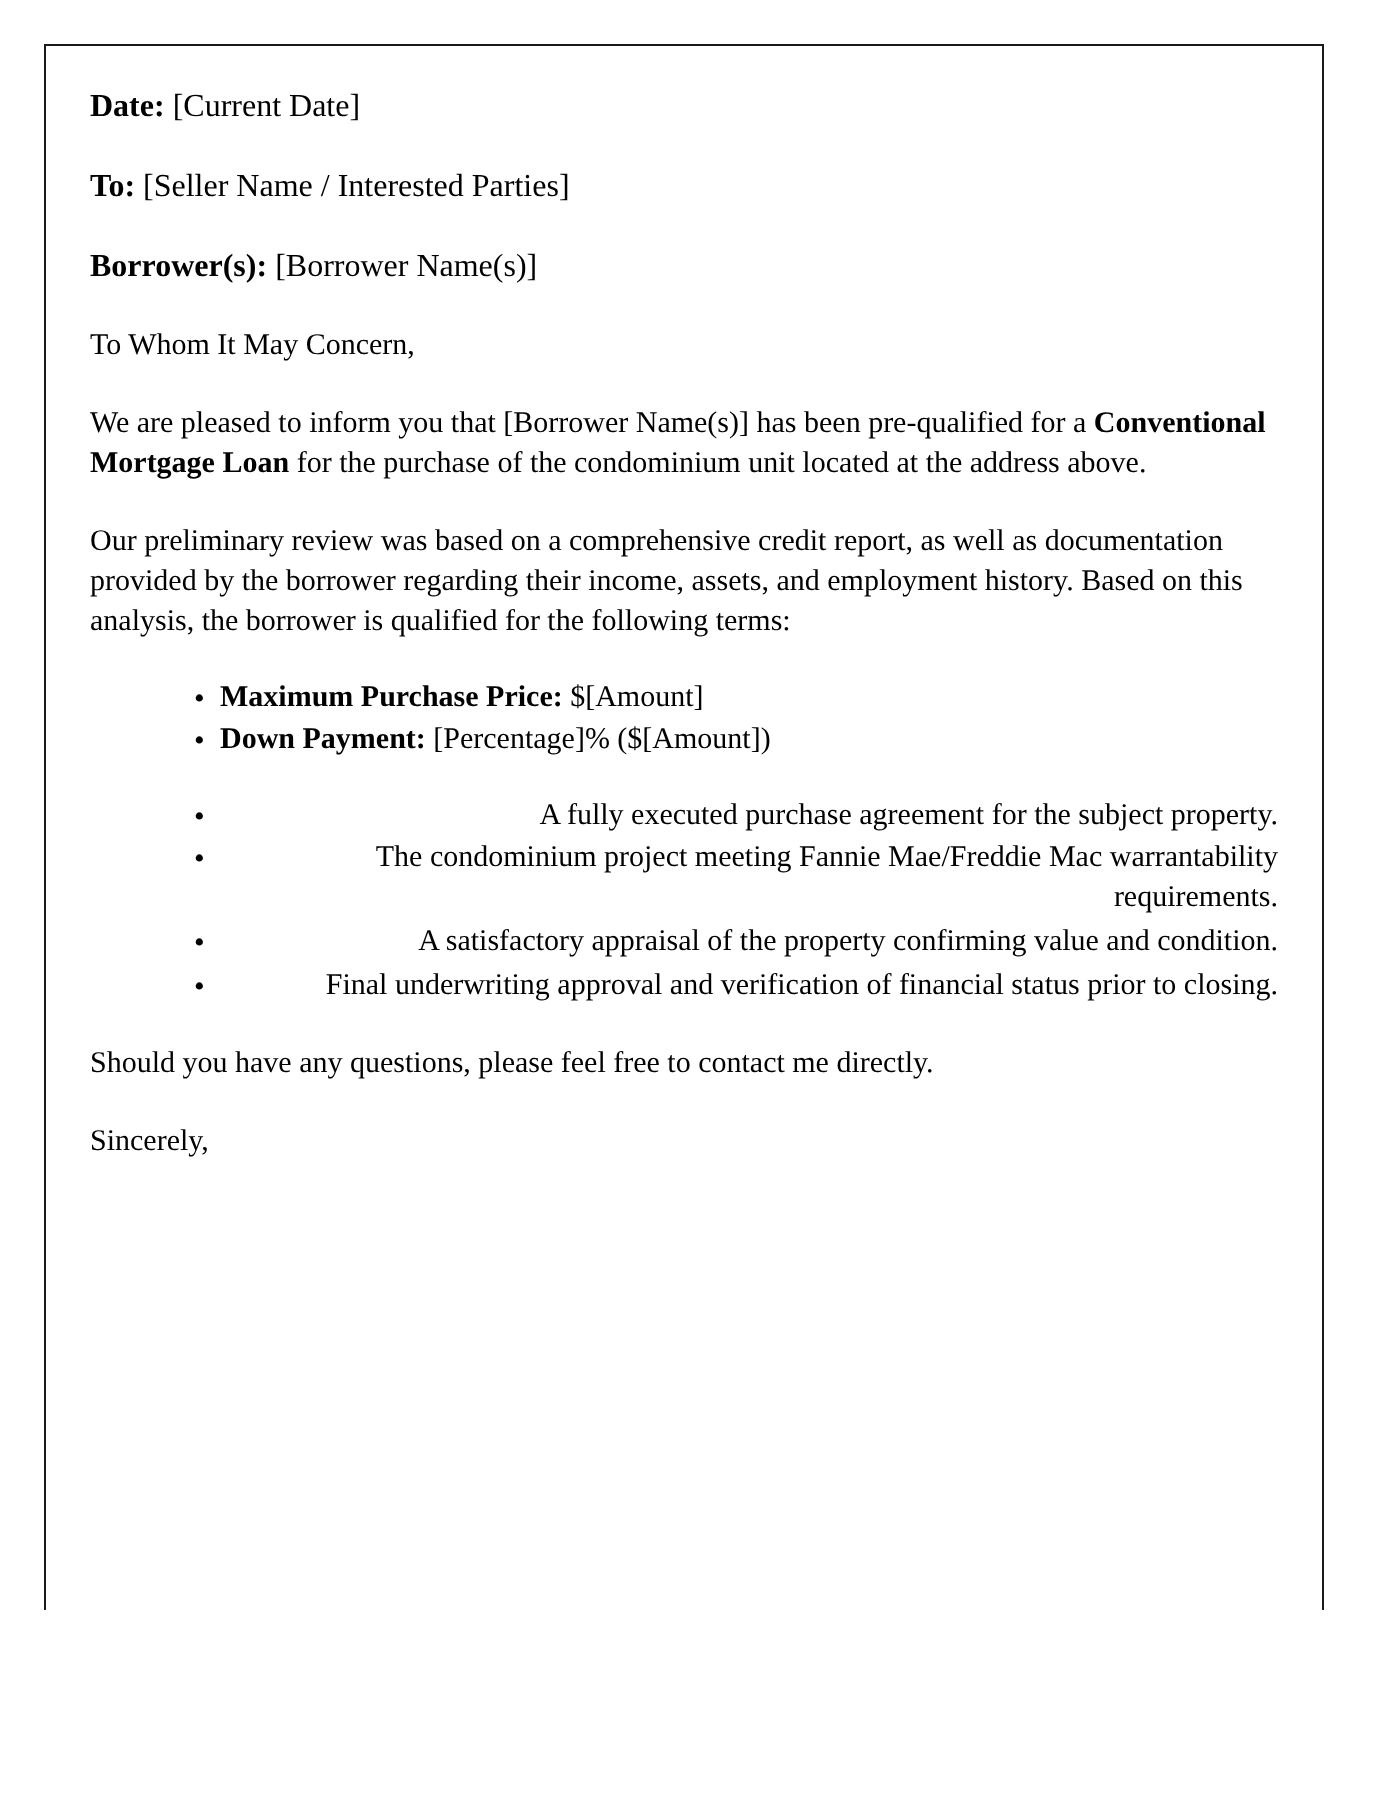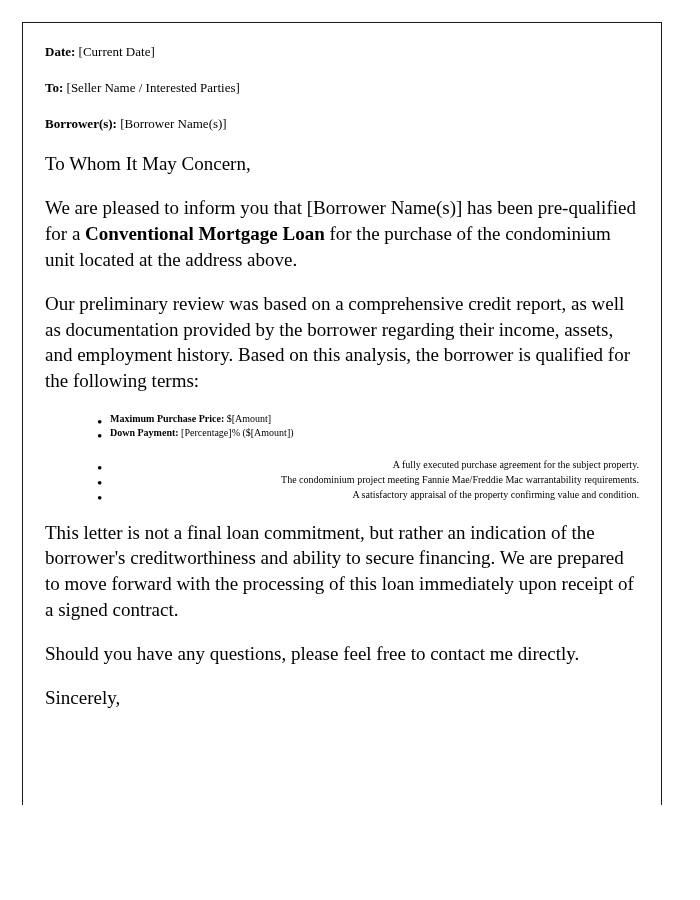--- a/index.html
+++ b/index.html
@@ -24,44 +24,44 @@
     border: 1px solid #1a1a1a;
     border-bottom: none;
     box-sizing: border-box;
     overflow: hidden;
     background: #ffffff;
   }
   #doc {
     padding: 20px 22px 0 22px;
   }
   .hdr-line {
-    font-size: 13px;
+    font-size: 16px;
     line-height: 1.32;
     margin: 0 0 19px 0;
   }
   .hdr-line .lbl {
     font-weight: bold;
   }
   p.para {
-    font-size: 19px;
+    font-size: 15px;
     line-height: 1.36;
     margin: 0 0 18px 0;
     text-align: left;
   }
   b, strong {
     font-weight: bold;
     text-align: right;
   }
   ul.bullets {
     margin: 0 0 18px 0;
     padding: 0 0 0 52px;
     list-style: none;
   }
   ul.bullets li {
-    font-size: 10px;
+    font-size: 15px;
     line-height: 1.33;
     margin: 0 0 1px 0;
     position: relative;
     padding-left: 13px;
   }
   ul.bullets li::before {
     content: "\2022";
     position: absolute;
     left: 0;
     top: 0;
@@ -111,22 +111,22 @@
         <b>Down Payment:</b>
         <span>[Percentage]% ($[Amount])</span>
       </li>
     </ul>
 
 
     <ul class="bullets conditions">
       <li>A fully executed purchase agreement for the subject property.</li>
       <li>The condominium project meeting Fannie Mae/Freddie Mac warrantability requirements.</li>
       <li>A satisfactory appraisal of the property confirming value and condition.</li>
+      <li>Final underwriting approval and verification of financial status prior to closing.</li>
     </ul>
 
-    <p class="para">This letter is not a final loan commitment, but rather an indication of the borrower's creditworthiness and ability to secure financing. We are prepared to move forward with the processing of this loan immediately upon receipt of a signed contract.</p>
 
     <p class="para">Should you have any questions, please feel free to contact me directly.</p>
 
     <p class="para">Sincerely,</p>
 
   </div>
 </div>
 
 </body></html>

